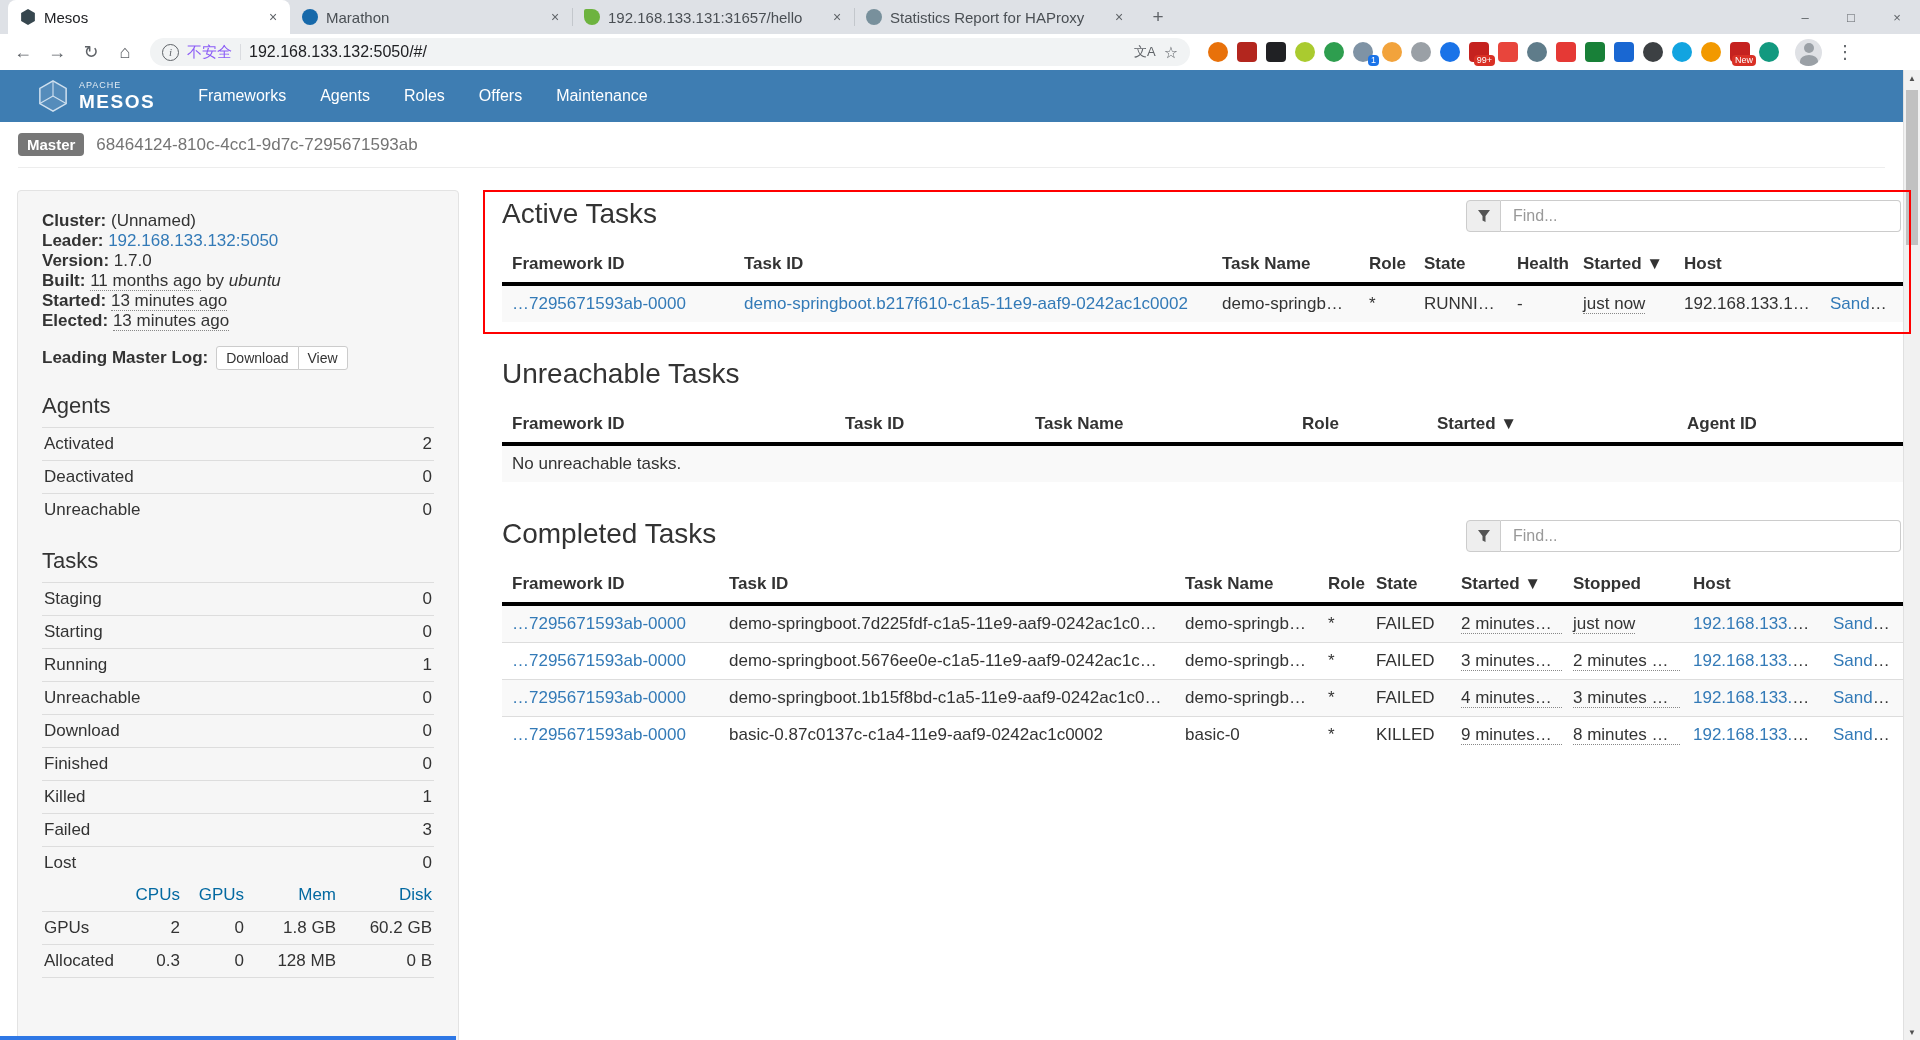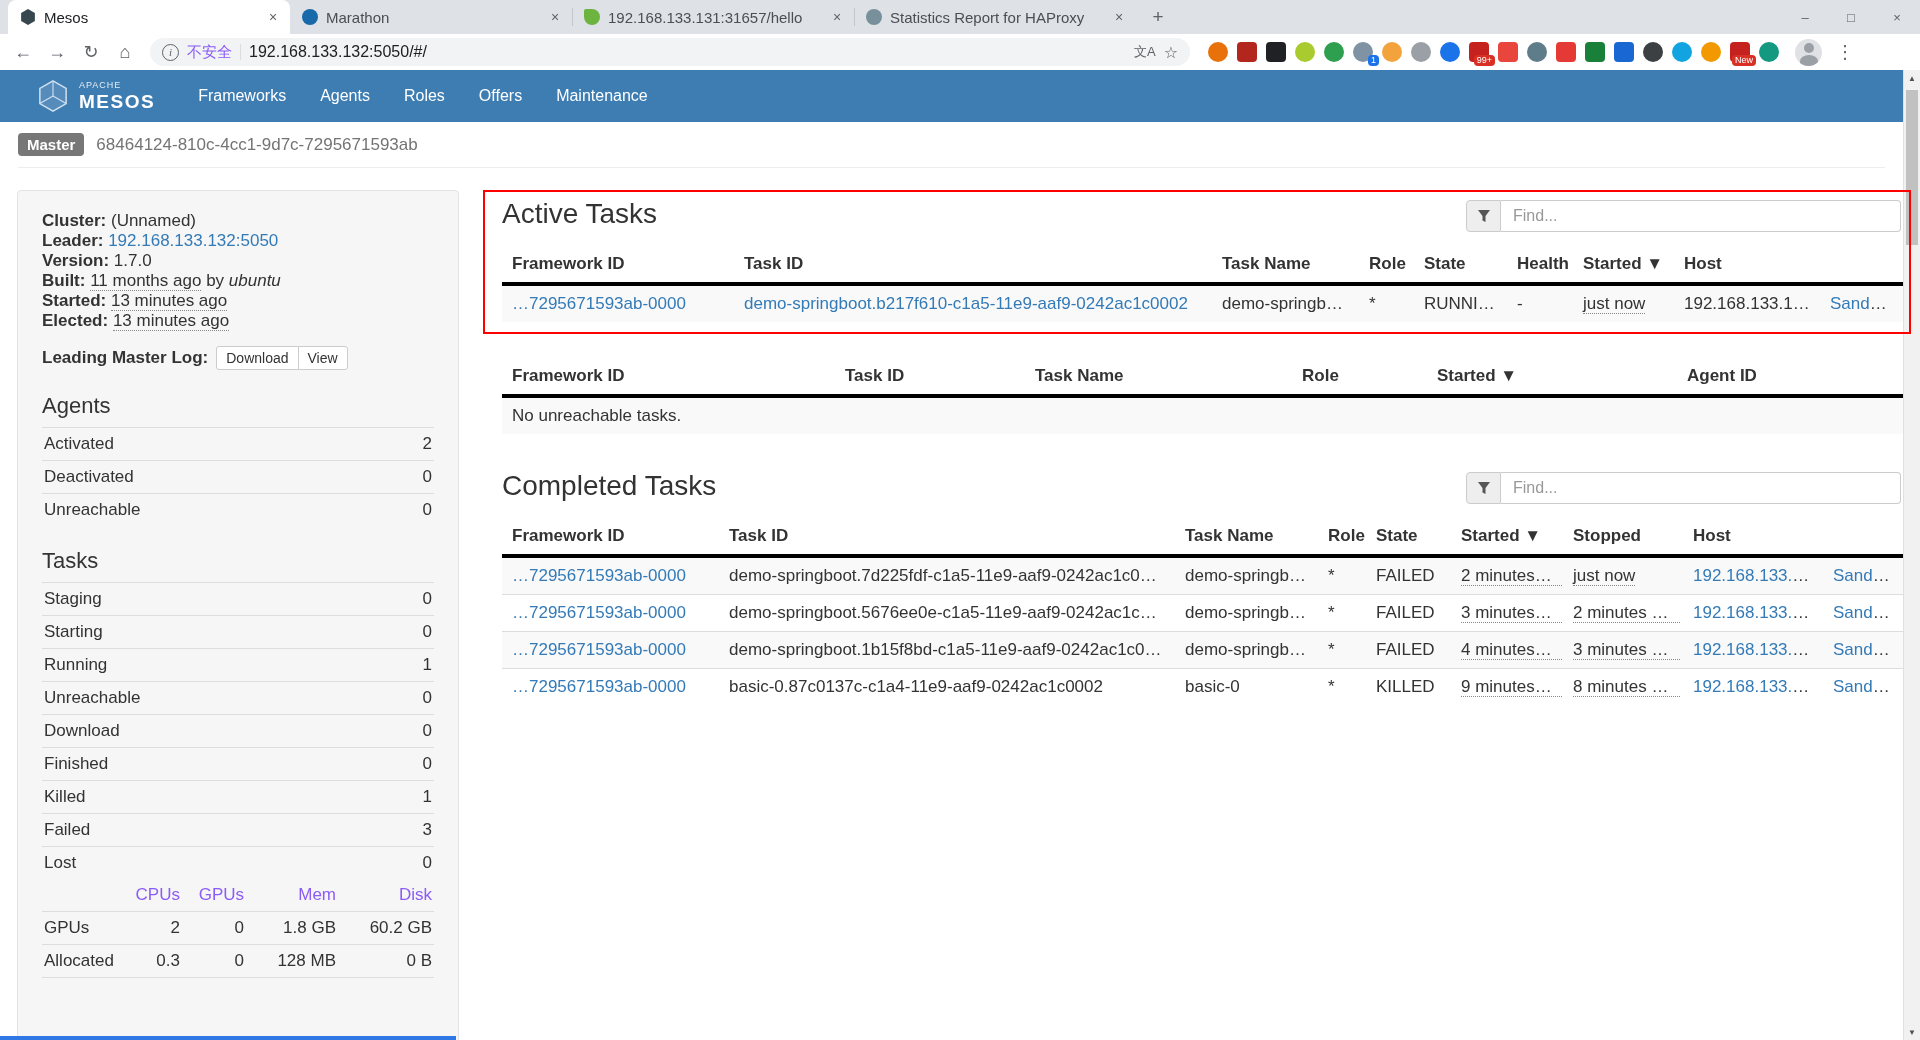--- a/index.html
+++ b/index.html
@@ -82,21 +82,21 @@
   .log-row { margin-top: 14px; display: flex; align-items: center; gap: 8px; height: 26px; }
   .btn-group { display: flex; }
   .btn-xs { font-size: 14px; color: #333; background: #fff; border: 1px solid #ccc;
     padding: 2px 9px; line-height: 1.3; cursor: pointer; font-family: inherit; }
   .btn-group .btn-xs:first-child { border-radius: 3px 0 0 3px; }
   .btn-group .btn-xs:last-child { border-radius: 0 3px 3px 0; margin-left: -1px; }
   .side-h { font-size: 22px; font-weight: 400; margin: 22px 0 8px; color: #333; }
   .stat-row { display: flex; justify-content: space-between; padding: 6px 2px; border-top: 1px solid #ddd; }
   .res-row { display: grid; grid-template-columns: 1fr 62px 64px 92px 96px; padding: 6px 2px;
     border-top: 1px solid #ddd; }
-  .res-row.hdr { border-top: none; color: #8b5cf6; }
+  .res-row.hdr { border-top: none; color: #0369a1; }
   .res-row span:not(:first-child) { text-align: right; }
   .ann { position: absolute; border: 2px solid #ff0000; pointer-events: none; z-index: 5; }
 
   .main { position: absolute; left: 502px; top: 30px; width: 1402px; }
   .section { position: relative; margin-bottom: 36px; }
   .section h3 { font-size: 28px; font-weight: 400; margin: 0 0 16px; color: #333; }
   .ann-active { top: -8px; bottom: -12px; left: -19px; right: -7px; }
   .find-group { position: absolute; right: 3px; top: 2px; display: flex; height: 32px; }
   .filter-btn { width: 35px; background: #eee; border: 1px solid #ccc; border-radius: 4px 0 0 4px;
     display: flex; align-items: center; justify-content: center; cursor: pointer; }
@@ -393,20 +393,21 @@
               <td>-</td>
               <td><span class="timeago">just now</span></td>
               <td>192.168.133.130</td>
               <td><span class="link">Sandbox</span></td>
             </tr>
           </tbody>
         </table>
       </div>
 
       <div class="section">
+        <h3>Unreachable Tasks</h3>
         <table>
           <colgroup>
               <col style="width:333px">
               <col style="width:190px">
               <col style="width:267px">
               <col style="width:135px">
               <col style="width:250px">
               <col>
             </colgroup>
           <thead>

